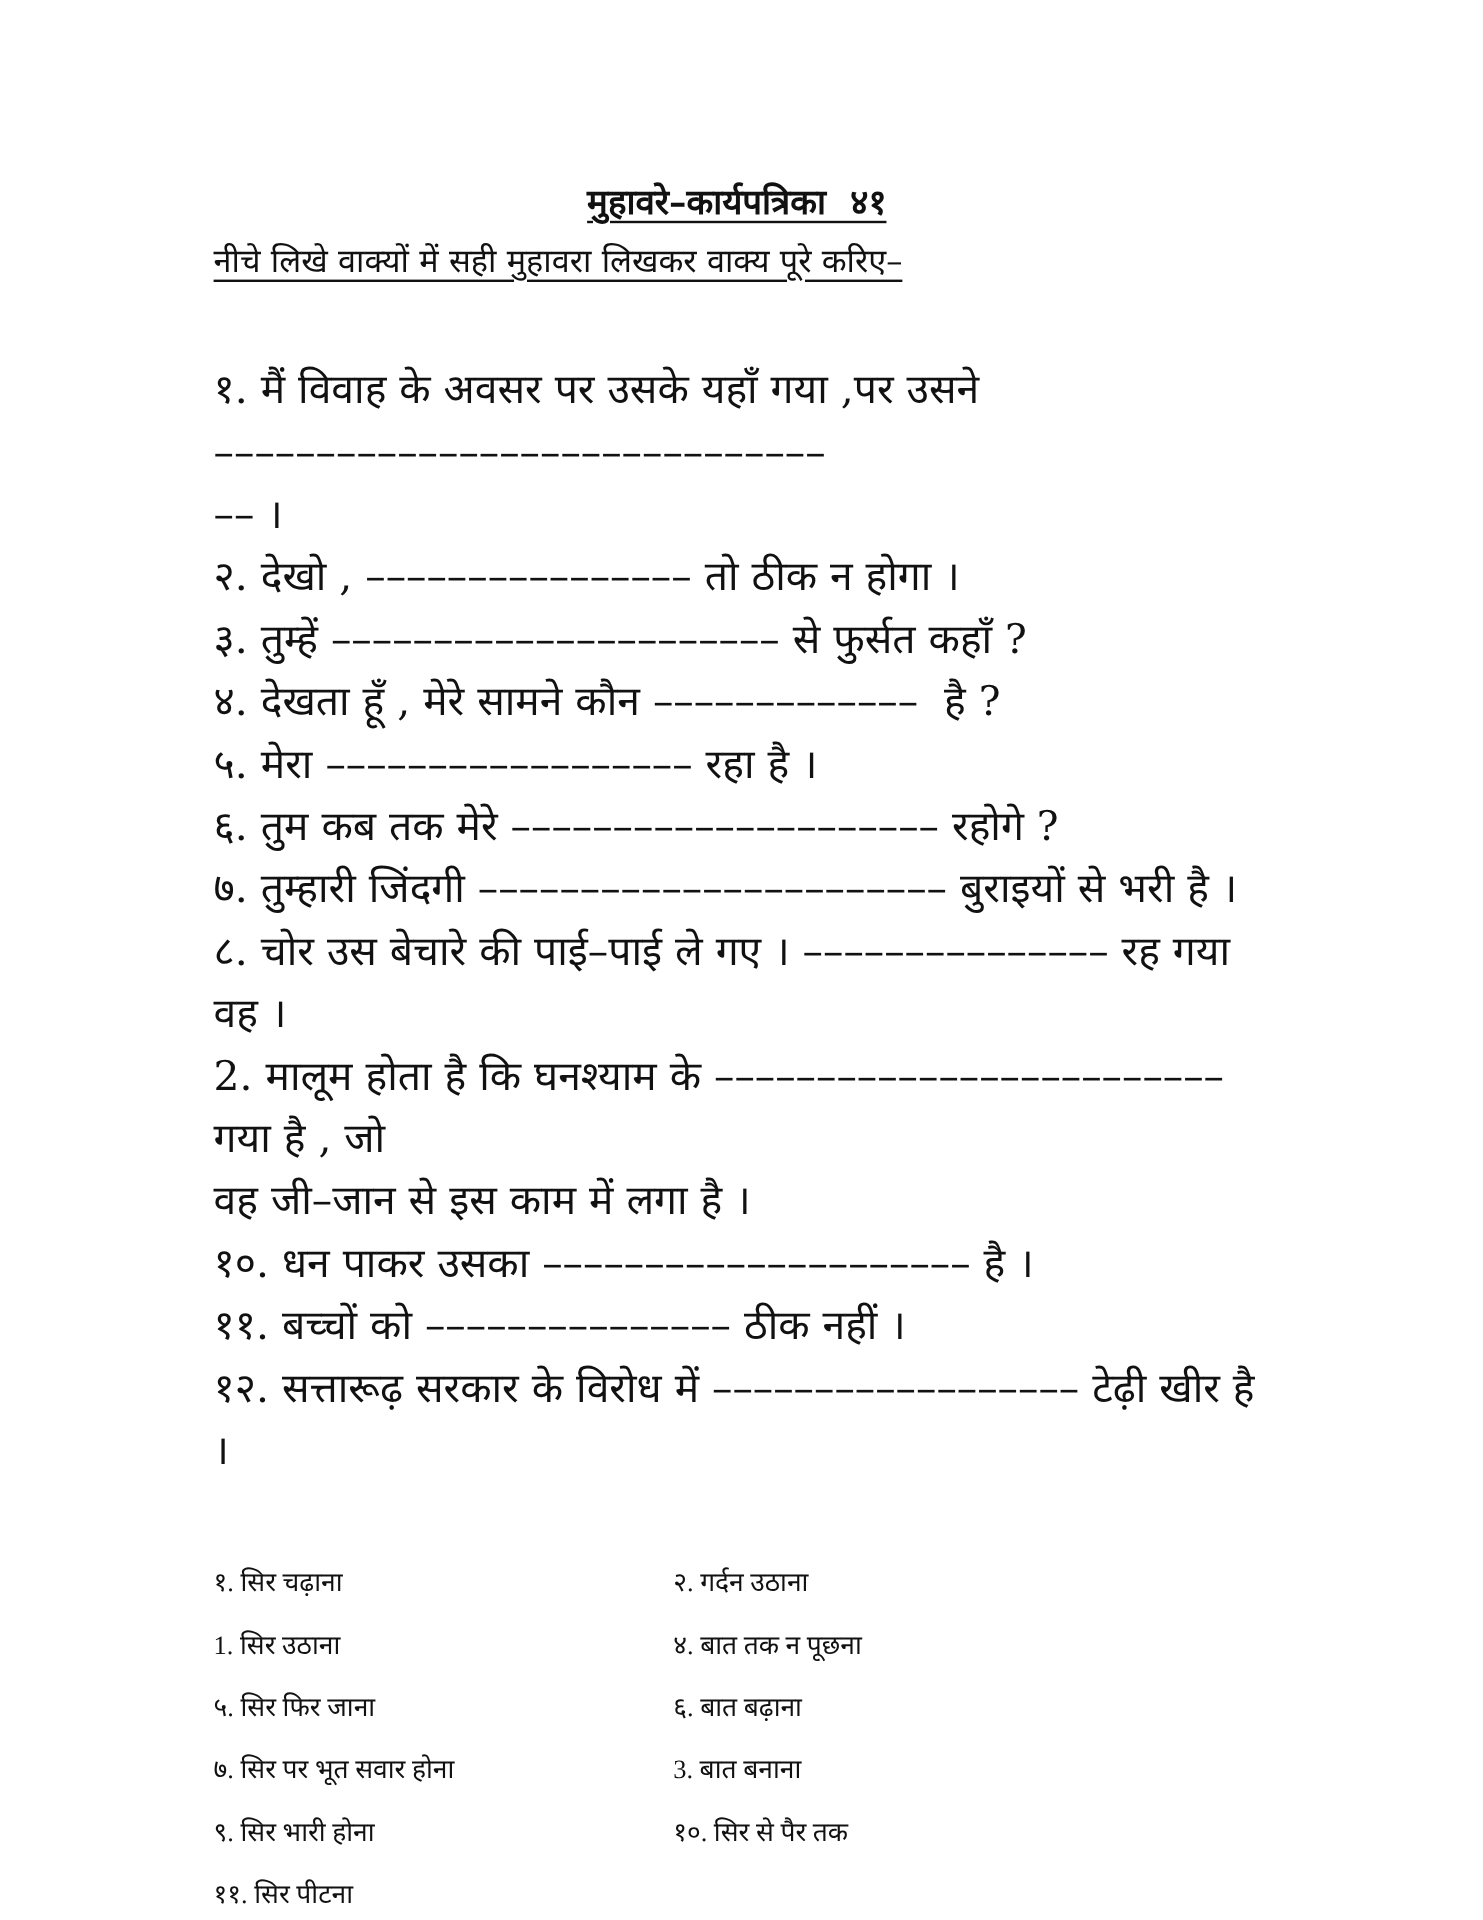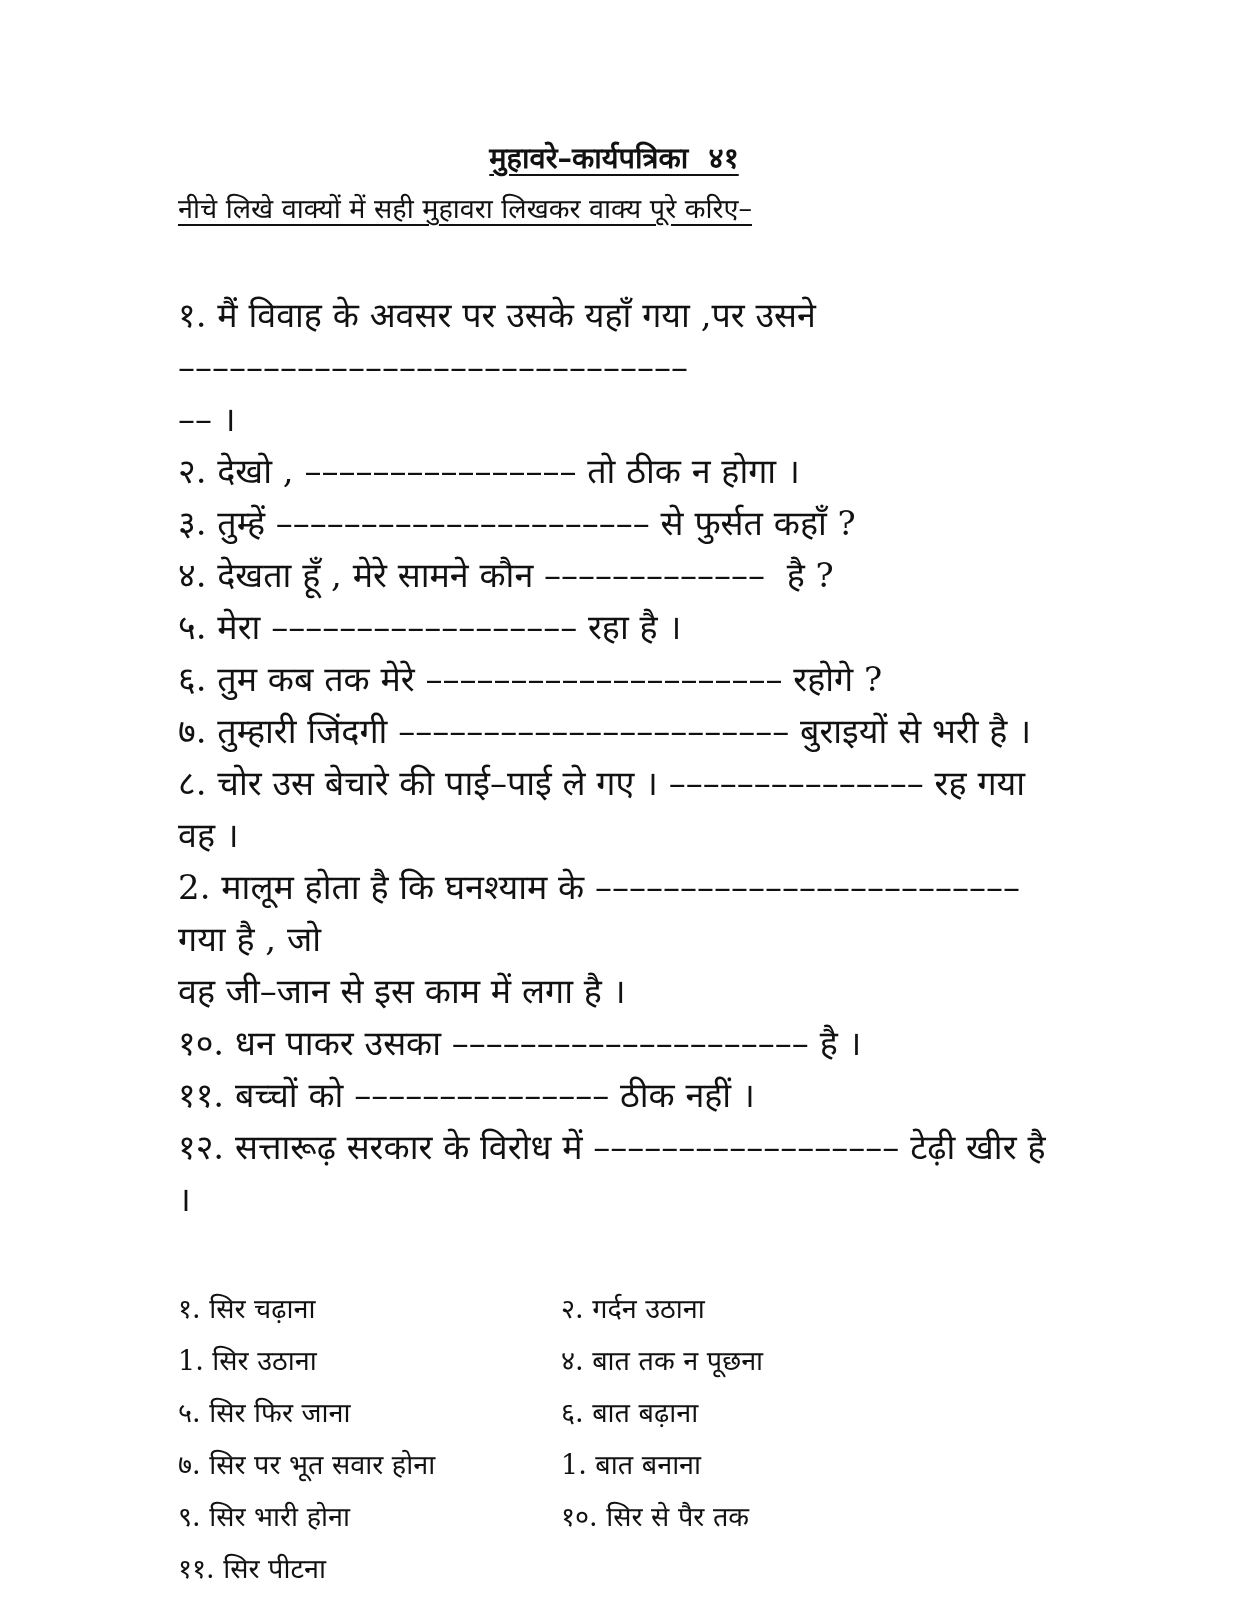--- a/index.html
+++ b/index.html
@@ -13,21 +13,21 @@
     height: 1600px;
     margin: 0 auto;
     background: #ffffff;
     box-sizing: border-box;
     padding: 138px 186px 60px 178px;
     color: #111111;
     font-family: "DejaVu Serif", "Liberation Serif", serif;
     overflow: hidden;
   }
   .title {
-    margin: 0;
+    margin: 10px;
     text-align: center;
     font-size: 29px;
     font-weight: 600;
     line-height: 40px;
     text-decoration: underline;
     text-underline-offset: 6px;
     text-decoration-thickness: 2px;
     white-space: pre-wrap;
   }
   .instruction {
@@ -49,23 +49,24 @@
     word-break: break-word;
   }
   .idioms {
     margin-top: 58px;
     display: grid;
     grid-template-columns: 383px 1fr;
     column-gap: 0;
     row-gap: 0;
   }
   .idiom {
-    font-size: 27px;
+    font-size: 22px;
     line-height: 52px;
     white-space: pre-wrap;
+    font-family: Liberation Serif, serif;
   }
 </style>
 </head>
 <body>
 
 <div class="page">
 
   <h1 class="title">मुहावरे–कार्यपत्रिका  ४१</h1>
 
   <div class="instruction">नीचे लिखे वाक्यों में सही मुहावरा लिखकर वाक्य पूरे करिए–</div>
@@ -88,19 +89,19 @@
   </div>
 
   <div class="idioms">
     <span class="idiom">१. सिर चढ़ाना</span>
     <span class="idiom">२. गर्दन उठाना</span>
     <span class="idiom">1. सिर उठाना</span>
     <span class="idiom">४. बात तक न पूछना</span>
     <span class="idiom">५. सिर फिर जाना</span>
     <span class="idiom">६. बात बढ़ाना</span>
     <span class="idiom">७. सिर पर भूत सवार होना</span>
-    <span class="idiom">1. बात बनाना</span>
+    <span class="idiom">3. बात बनाना</span>
     <span class="idiom">९. सिर भारी होना</span>
     <span class="idiom">१०. सिर से पैर तक</span>
     <span class="idiom">११. सिर पीटना</span>
   </div>
 
 </div>
 
 </body></html>

